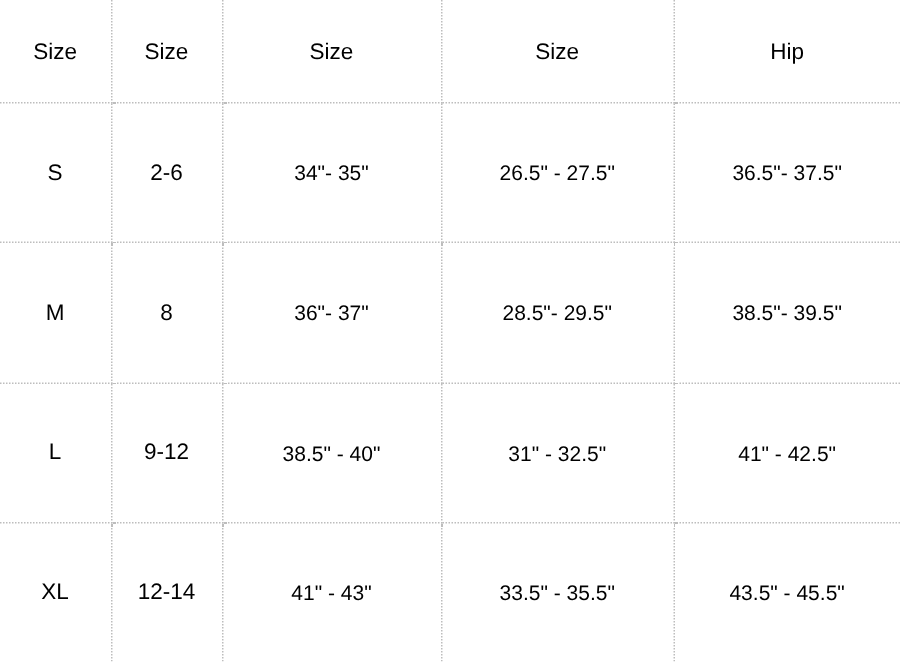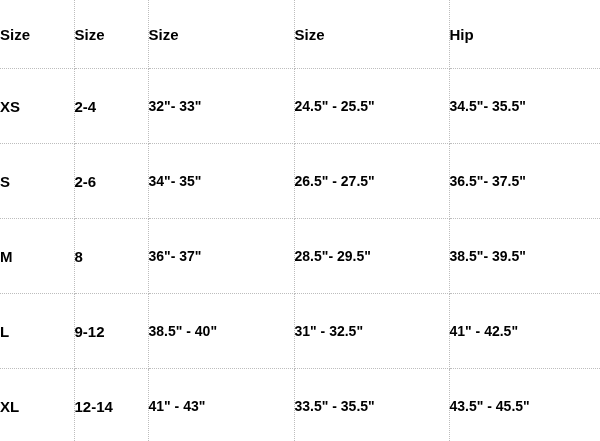--- a/index.html
+++ b/index.html
@@ -14,23 +14,23 @@
     overflow: hidden;
   }
   .size-table {
     width: 600px;
     height: 441px;
     border-collapse: collapse;
     table-layout: fixed;
   }
   .size-table td, .size-table th {
     border: 1px dotted #bdbdbd;
-    text-align: left;
+    text-align: center;
     vertical-align: middle;
-    font-weight: bold;
+    font-weight: normal;
     color: #000000;
     padding: 0;
   }
   .size-table thead th {
     height: 68px;
     font-size: 15px;
     border-top: none;
   }
   .size-table thead th.col-size-label,
   .size-table tbody td.col-size-label {
@@ -74,27 +74,20 @@
     <tr>
       <th class="col-size-label">Size</th>
       <th>Size</th>
       <th>Size</th>
       <th>Size</th>
       <th class="col-hip">Hip</th>
     </tr>
   </thead>
   <tbody>
     <tr>
-      <td class="c0 col-size-label">XS</td>
-      <td class="c1">2-4</td>
-      <td class="c2">32"- 33"</td>
-      <td class="c3">24.5" - 25.5"</td>
-      <td class="c4 col-hip">34.5"- 35.5"</td>
-    </tr>
-    <tr>
       <td class="c0 col-size-label">S</td>
       <td class="c1">2-6</td>
       <td class="c2">34"- 35"</td>
       <td class="c3">26.5" - 27.5"</td>
       <td class="c4 col-hip">36.5"- 37.5"</td>
     </tr>
     <tr>
       <td class="c0 col-size-label">M</td>
       <td class="c1">8</td>
       <td class="c2">36"- 37"</td>

